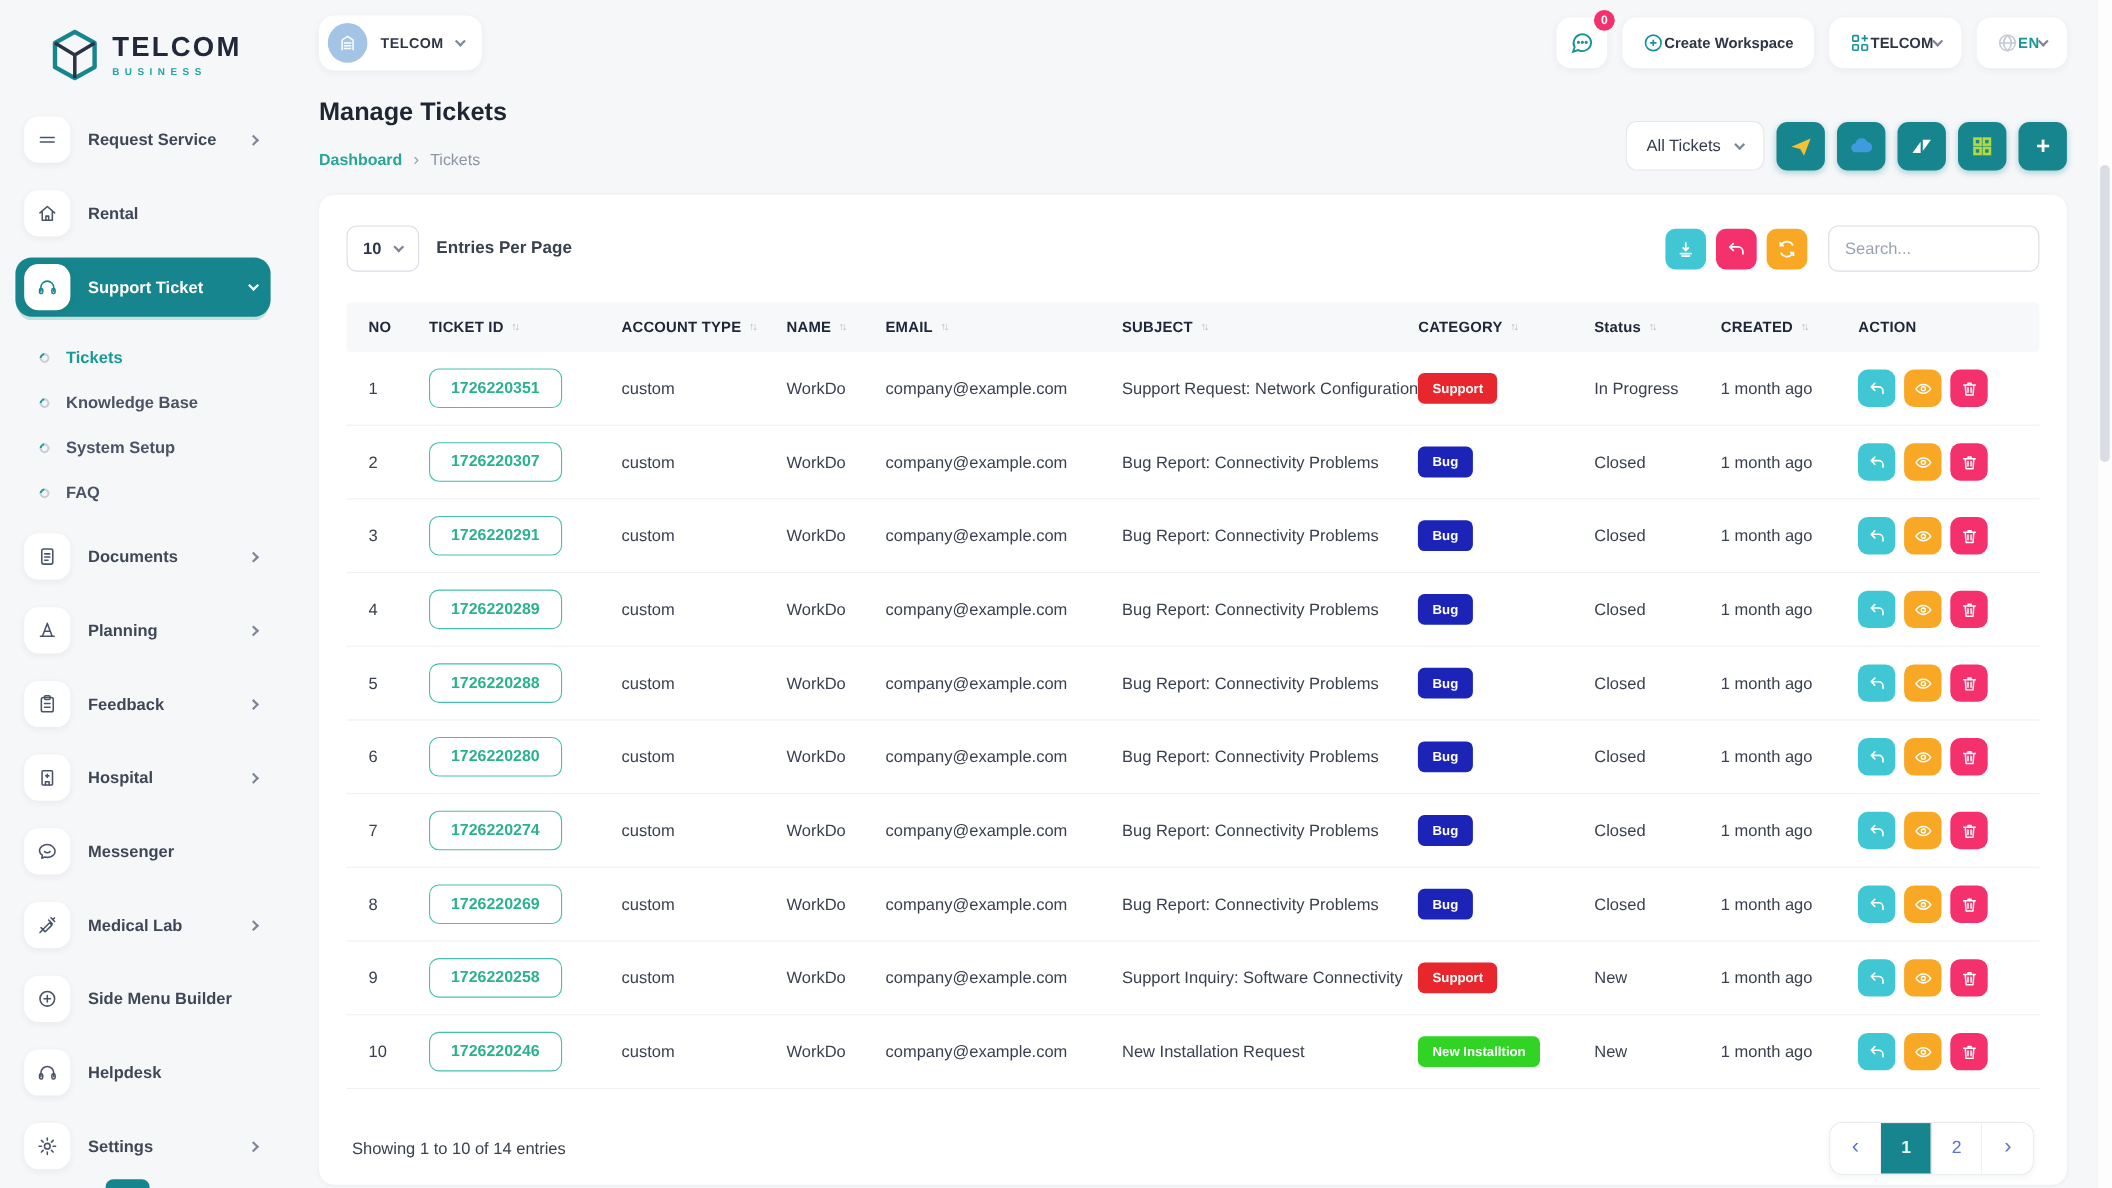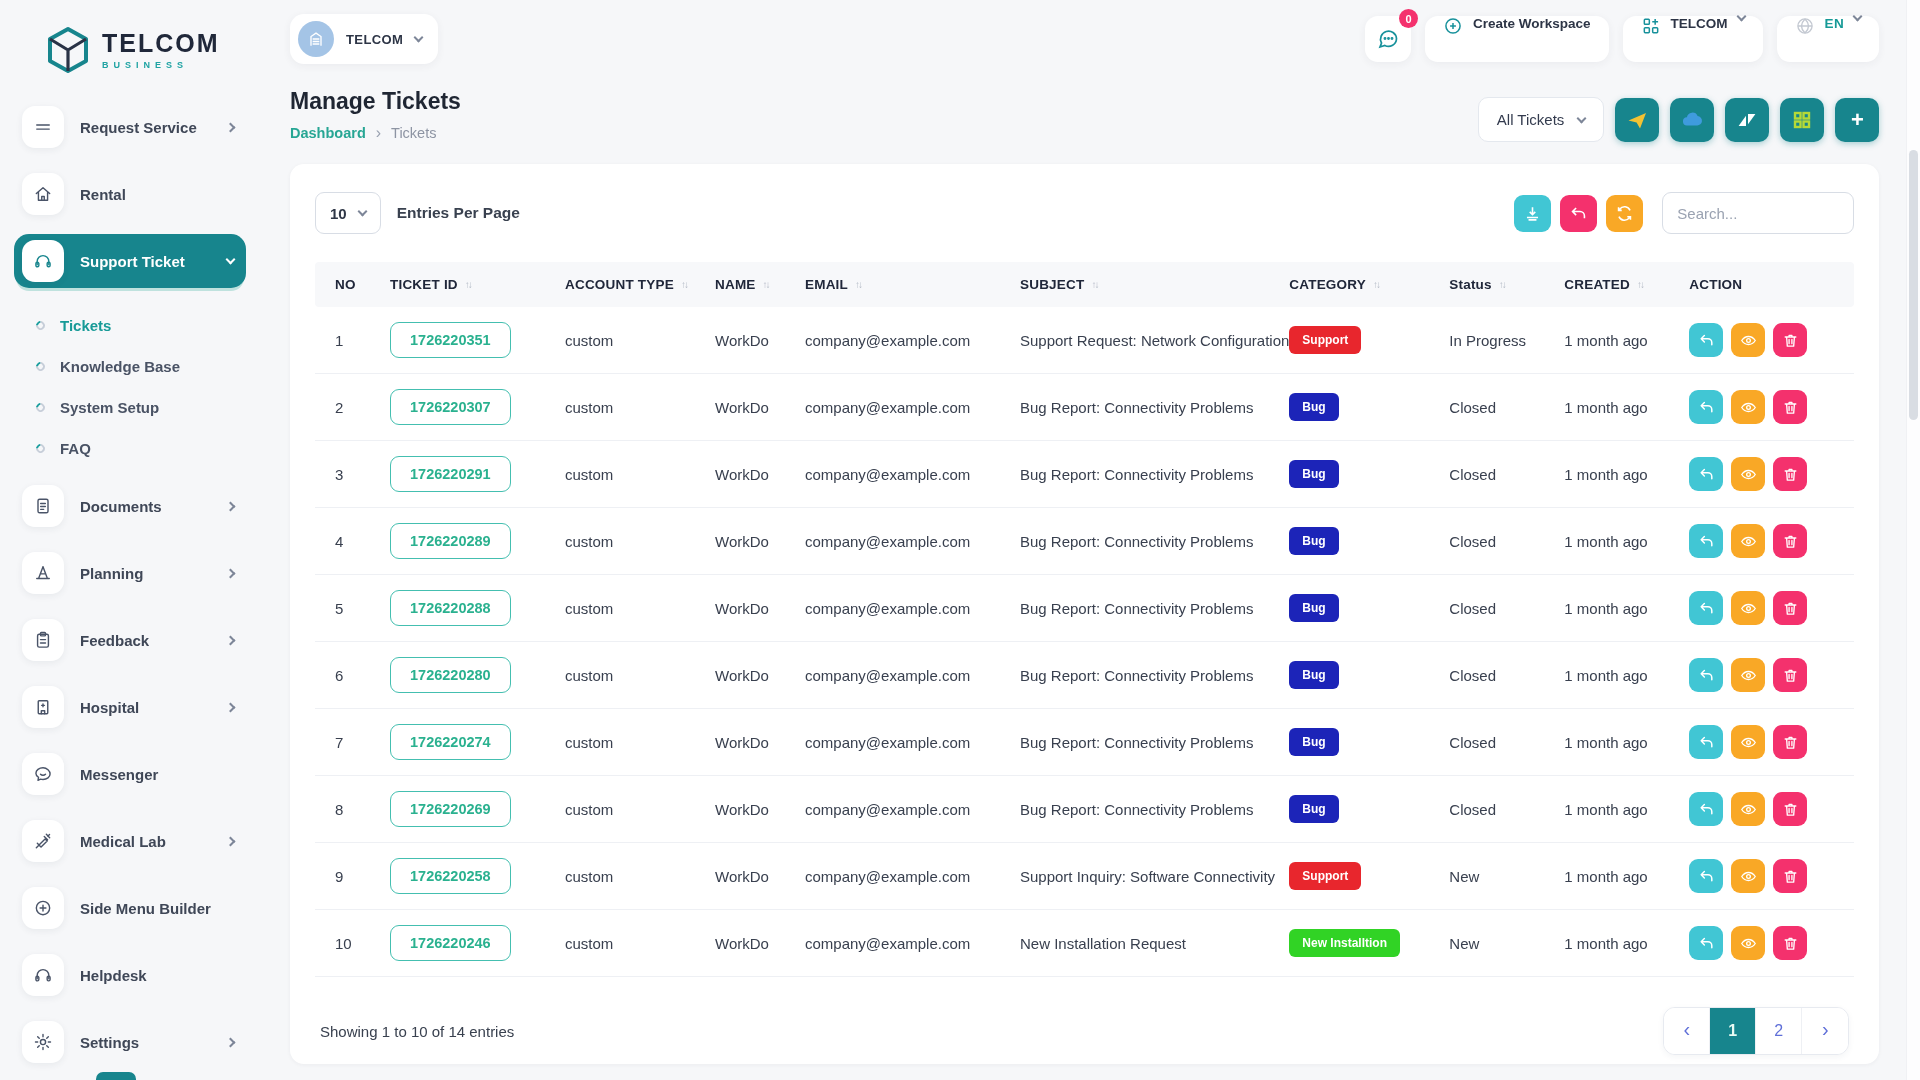--- a/index.html
+++ b/index.html
@@ -38,27 +38,27 @@
   .main { flex:1; padding:0 44px 0 30px; }
   .topbar { height:64px; display:flex; align-items:center; justify-content:space-between; padding-top:14px; }
   .ws-pill { display:flex; align-items:center; gap:12px; background:#fff; border-radius:14px; padding:7px 16px 7px 8px; box-shadow:0 2px 8px rgba(45,55,75,.06); }
   .ws-avatar { width:36px; height:36px; border-radius:50%; background:#a4c4e6; display:flex; align-items:center; justify-content:center; }
   .ws-avatar svg { width:20px; height:20px; }
   .pill-label { font-size:13px; font-weight:700; color:#2d3546; letter-spacing:.4px; }
   .topbar-right { display:flex; align-items:center; gap:14px; }
   .chat-btn { position:relative; width:46px; height:46px; background:#fff; border-radius:13px; box-shadow:0 2px 8px rgba(45,55,75,.06); display:flex; align-items:center; justify-content:center; }
   .chat-btn svg { width:24px; height:24px; }
   .badge { position:absolute; top:-7px; right:-7px; min-width:19px; height:19px; border-radius:10px; background:#f4316d; color:#fff; font-size:11px; font-weight:700; display:flex; align-items:center; justify-content:center; padding:0 4px; }
-  .hdr-pill { display:flex; gap:10px; height:46px; padding:0 18px; background:#fff; border-radius:13px; box-shadow:0 2px 8px rgba(45,55,75,.06); font-size:13.5px; font-weight:700; color:#2d3546; }
+  .hdr-pill { display:flex; align-items:center; gap:0; height:46px; padding:0 18px; background:#fff; border-radius:13px; box-shadow:0 2px 8px rgba(45,55,75,.06); font-size:13.5px; font-weight:700; color:#2d3546; }
   .hdr-pill svg { width:20px; height:20px; }
   .lang { color:#179a97; letter-spacing:.5px; }
 
   .page-head { display:flex; align-items:flex-end; justify-content:space-between; margin-top:24px; }
   h1 { font-size:23px; font-weight:800; color:#1f2633; }
-  .breadcrumb { margin-top:9px; font-size:14.5px; display:flex; align-items:center; gap:10px; }
+  .breadcrumb { margin-top:22px; font-size:14.5px; display:flex; align-items:center; gap:10px; }
   .bc-link { color:#27a694; font-weight:600; text-decoration:none; cursor:pointer; }
   .bc-sep { color:#9aa2b1; font-size:16px; }
   .bc-cur { color:#8d94a3; }
   .page-actions { display:flex; align-items:center; gap:11px;padding-left:27px; }
   .filter-dd { display:flex; align-items:center; gap:14px; height:45px; padding:0 18px; background:#fff; border:1px solid #e4e8ee; border-radius:10px; font-size:15px; color:#333b4e; }
   .sq-btn { width:44px; height:44px; border-radius:10px; background:#17858d; display:flex; align-items:center; justify-content:center; color:#fff; box-shadow:0 2px 6px rgba(23,133,141,.35); }
   .sq-btn svg { width:24px; height:24px; }
   .plus-glyph { font-size:22px; font-weight:600; color:#fff; line-height:1; }
 
   

